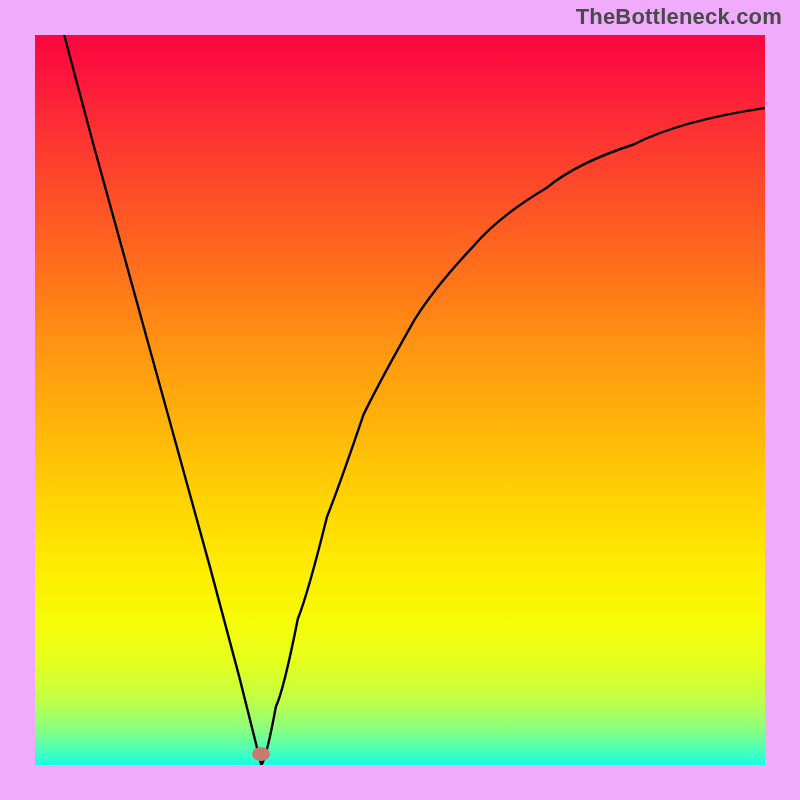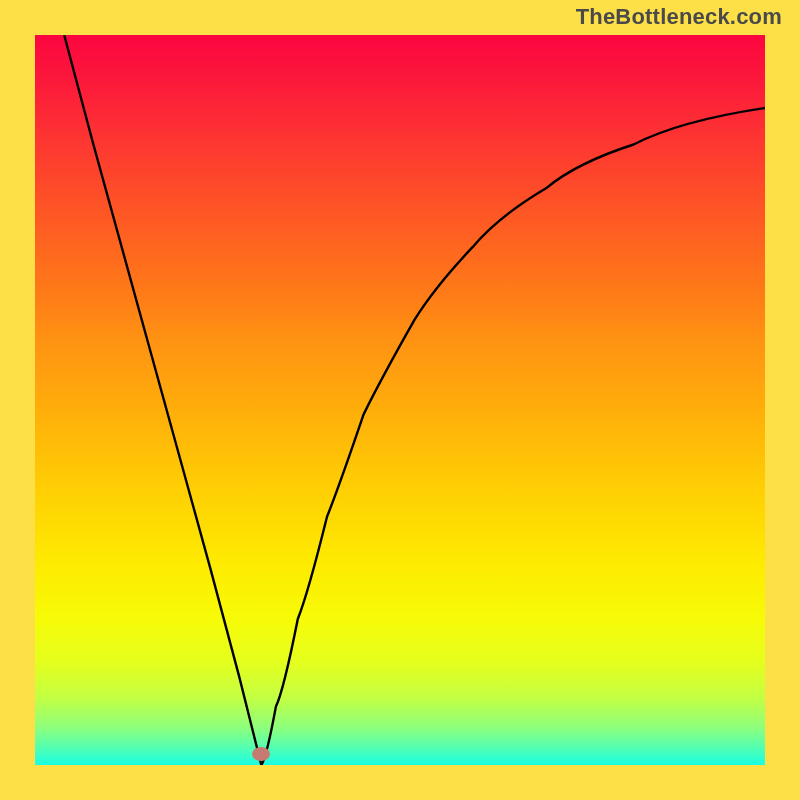--- a/index.html
+++ b/index.html
@@ -7,21 +7,21 @@
     padding: 0;
     width: 800px;
     height: 800px;
     background: #000;
     font-family: Arial, Helvetica, sans-serif;
   }
   .frame {
     position: relative;
     width: 800px;
     height: 800px;
-    background: #fde047;
+    background: #f0abfc;
   }
   .watermark {
     position: absolute;
     top: 4px;
     right: 18px;
     color: #4a4a4a;
     font-size: 22px;
     font-weight: 600;
     letter-spacing: 0.2px;
     z-index: 3;

